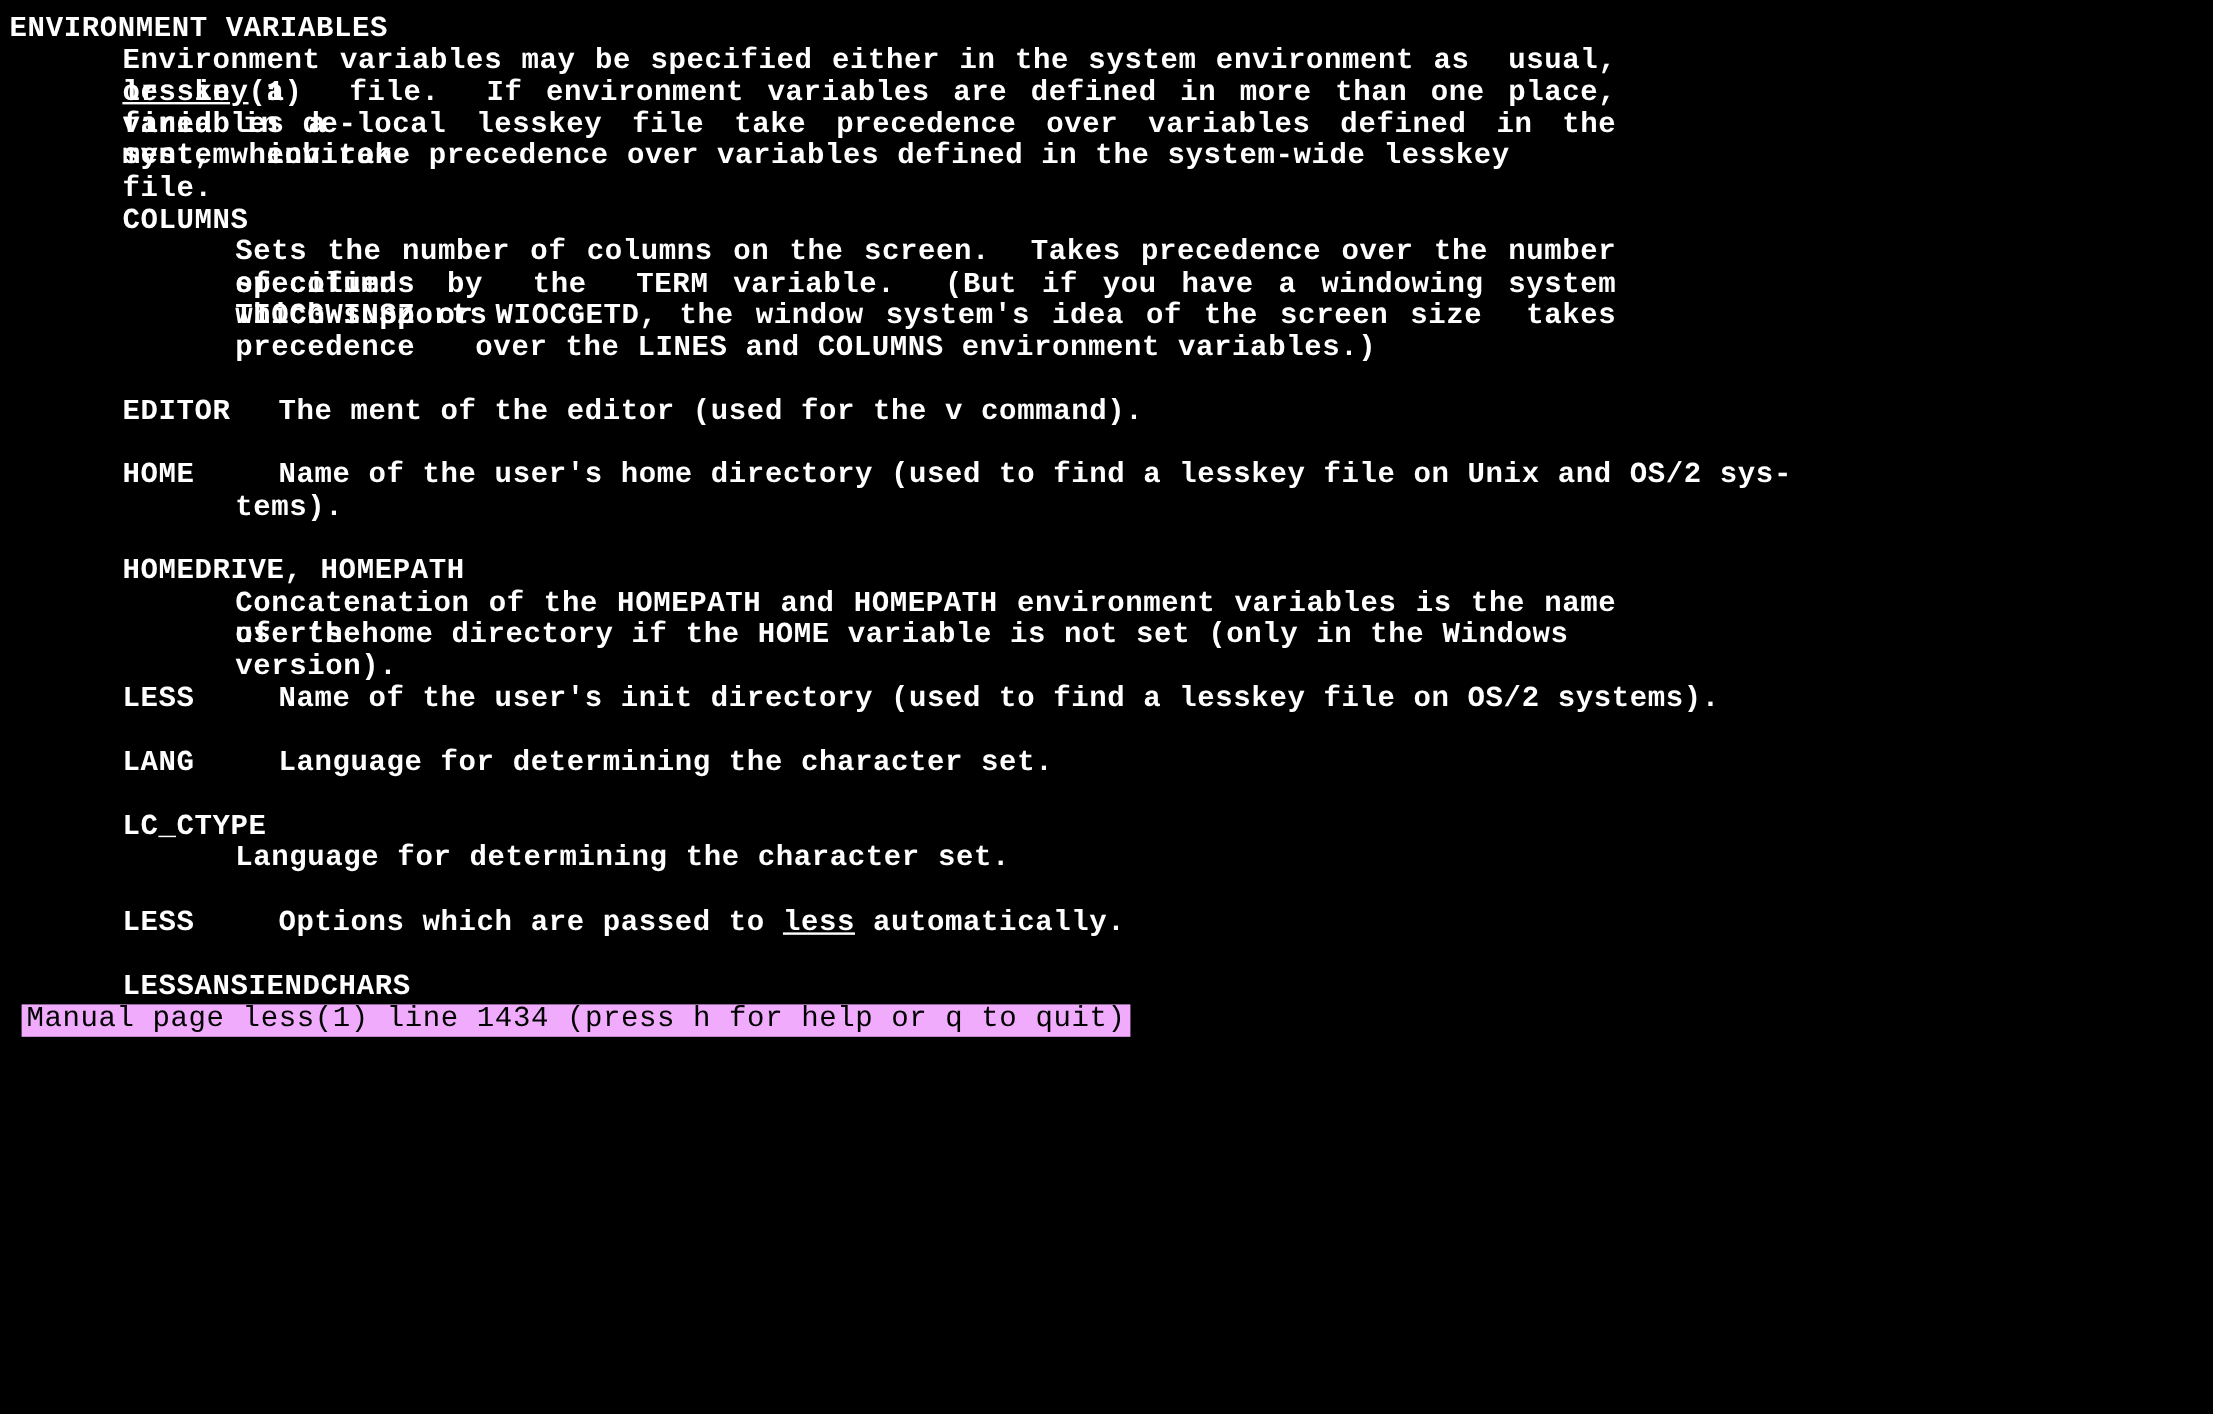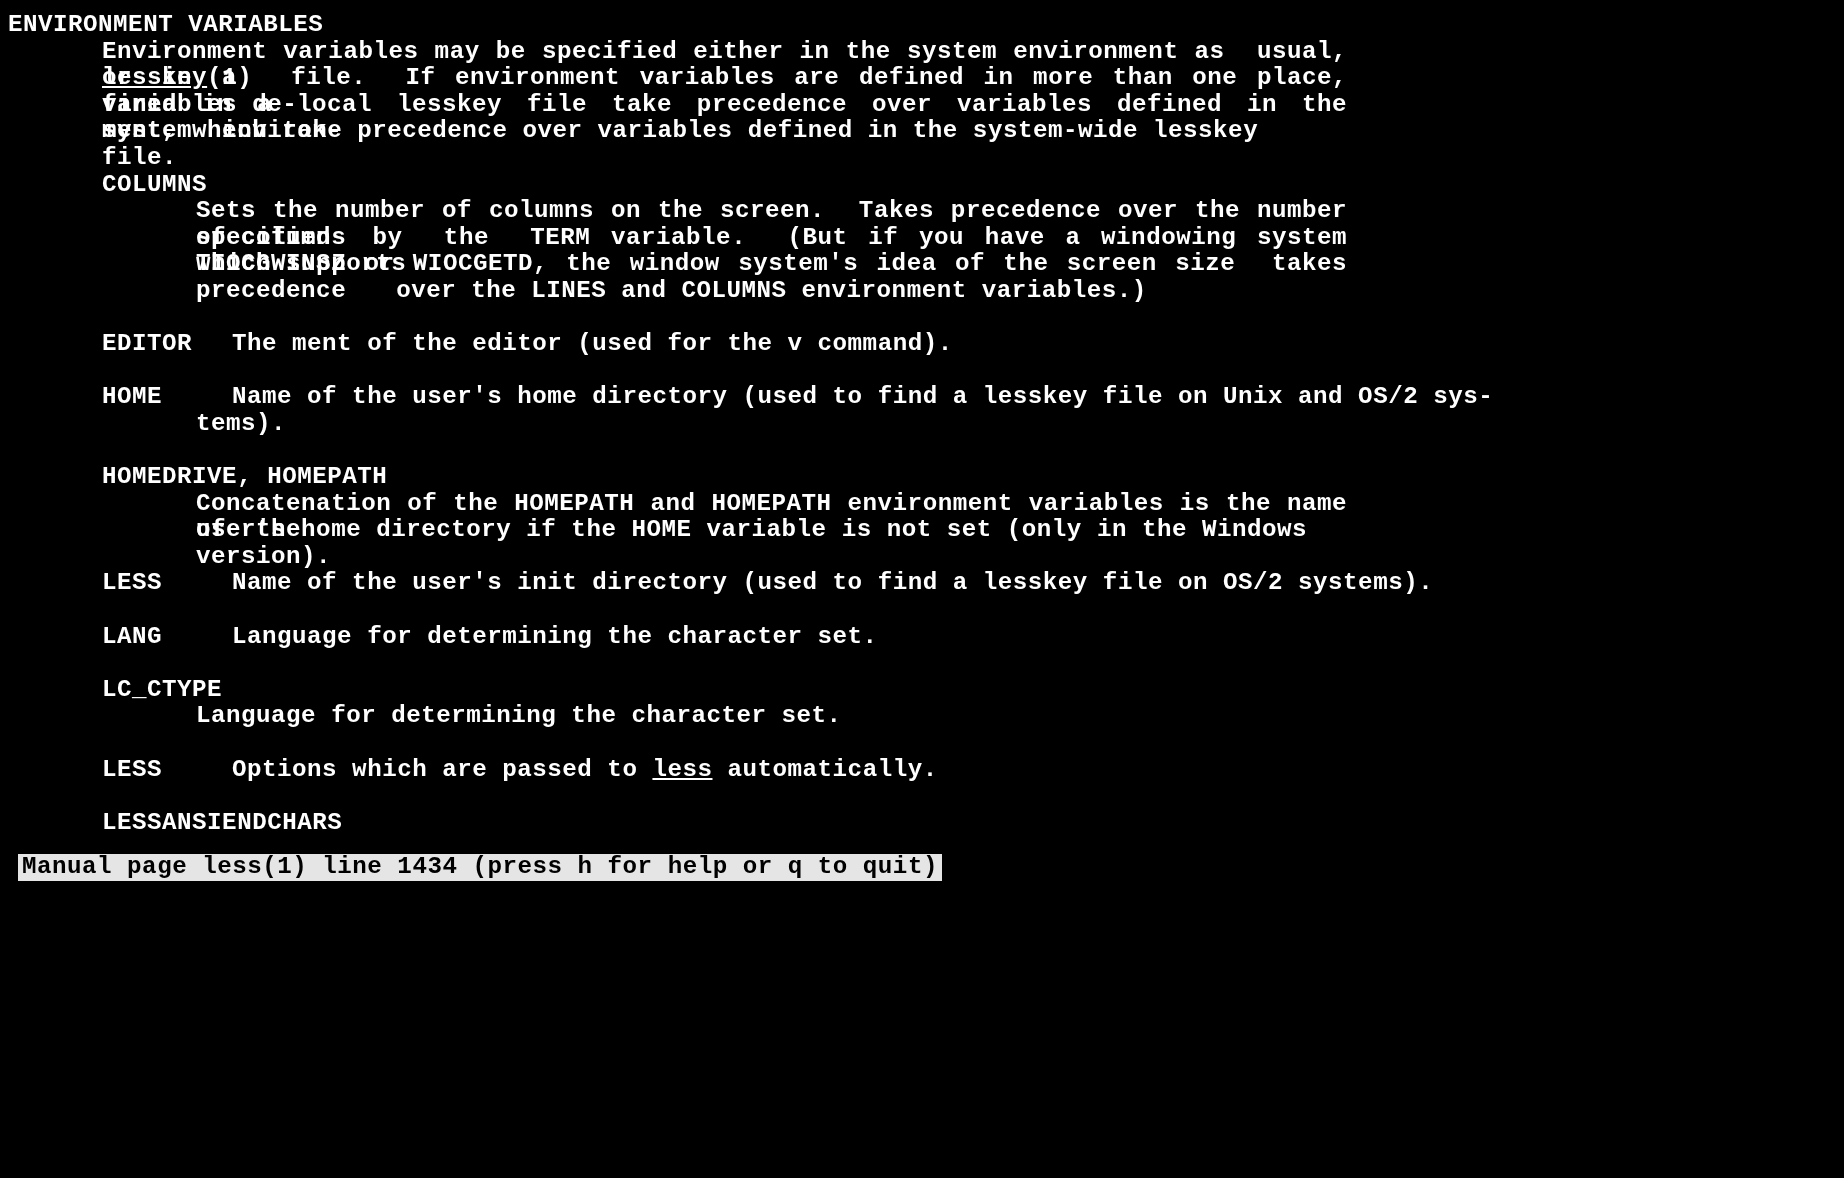--- a/index.html
+++ b/index.html
@@ -59,26 +59,26 @@
       flex: 1;
     }
     .blank-line {
       height: 26.6px;
     }
     .underline {
       text-decoration: underline;
     }
     .status-bar {
       position: absolute;
-      bottom: 297px;
+      bottom: 314px;
       left: 18px;
-      background: #e5e5e5;
+      background: #f0abfc;
       color: #000000;
       padding: 0 4px;
-      font-weight: bold;
+      font-weight: normal;
     }
     .line {
       height: 26.6px;
     }
   </style>
 </head>
 <body>
 
 <div class="man-content">
   <div class="section-header line">ENVIRONMENT VARIABLES</div>

